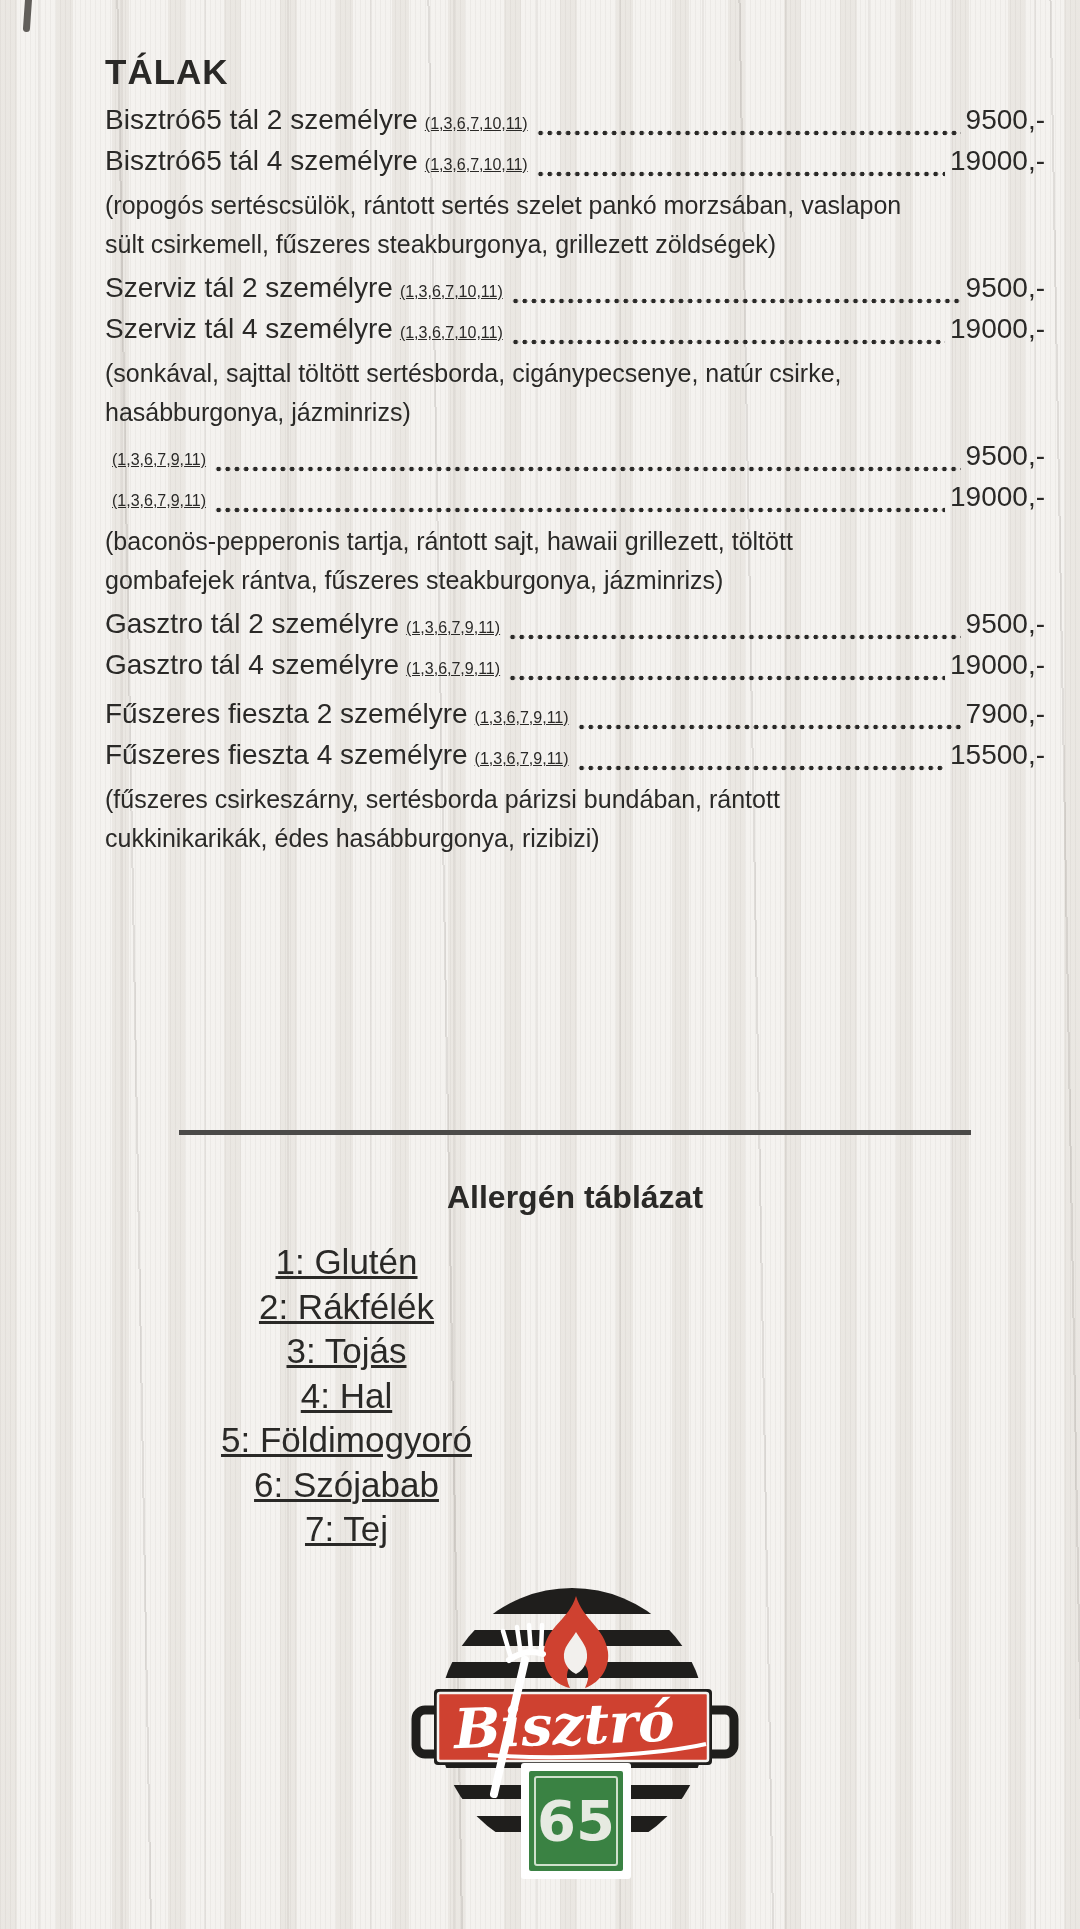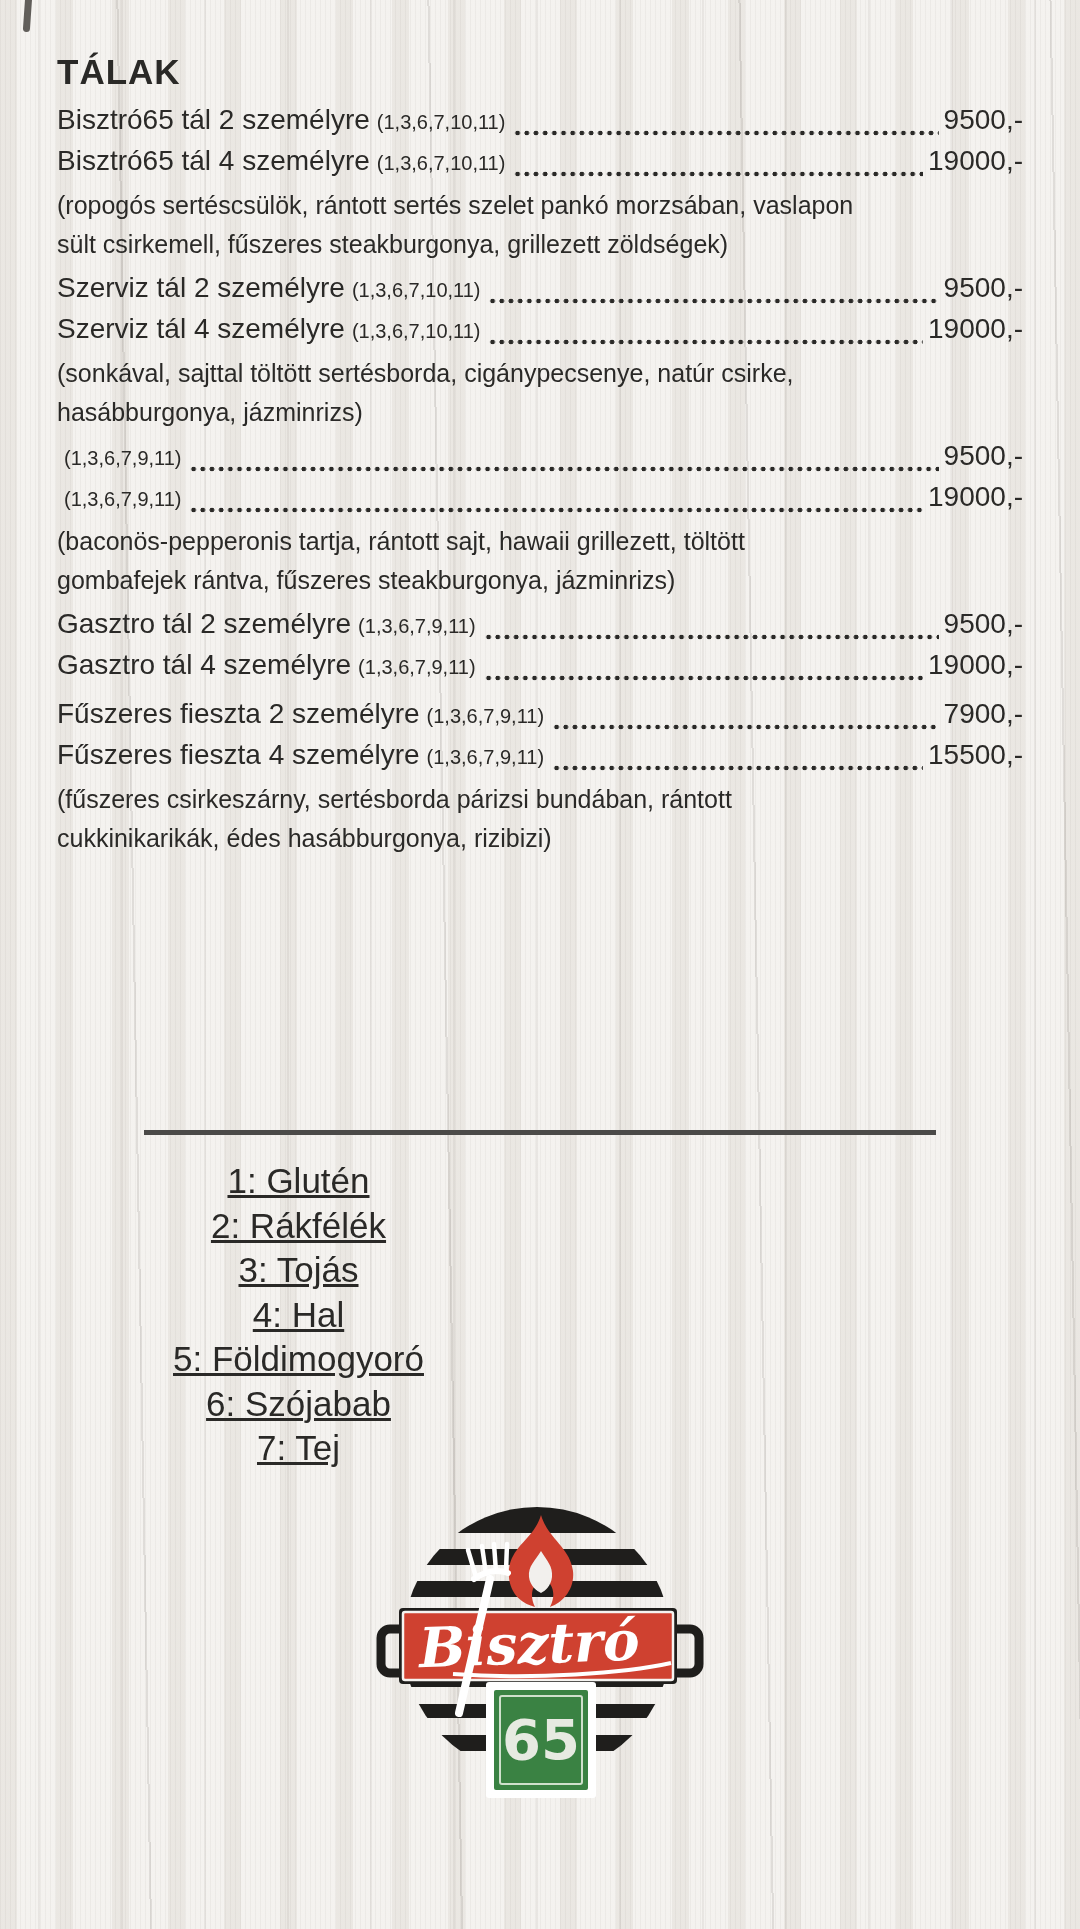--- a/index.html
+++ b/index.html
@@ -7,26 +7,26 @@
     width:1080px;height:1929px;overflow:hidden;position:relative;
     color:#2a2927;font-family:"Liberation Sans",sans-serif;
     background-color:#f2f0ed;
     background-image:
       repeating-linear-gradient(90deg, rgba(98,88,78,0.055) 0 1px, rgba(255,255,255,0) 1px 5px),
       repeating-linear-gradient(90deg, rgba(255,255,255,0) 0 38px, rgba(110,100,92,0.09) 38px 40px, rgba(255,255,255,0) 40px 83px),
       repeating-linear-gradient(89deg, rgba(255,255,255,0) 0 150px, rgba(80,72,66,0.13) 150px 152px, rgba(255,255,255,0) 152px 311px),
       repeating-linear-gradient(90deg, rgba(228,224,218,0.55) 0 17px, rgba(246,244,241,0.55) 17px 56px);
   }
   .knot{position:absolute;left:24px;top:-4px;width:7px;height:36px;background:#3d3a36;border-radius:4px;transform:rotate(4deg);opacity:.8;}
-  .content{padding:52px 57px 0 57px;}
+  .content{padding:52px 35px 0 57px;margin-left:48px;}
   .page-title{font-size:35px;font-weight:bold;letter-spacing:1px;margin:0 0 12px 0;}
   .menu-section{margin-bottom:8px;}
   .menu-item{display:flex;align-items:baseline;height:41px;}
   .item-name{font-size:28px;white-space:nowrap;}
-  .item-allergens{font-size:20px;margin-left:7px;white-space:nowrap;}
+  .item-allergens{font-size:16px;margin-left:7px;white-space:nowrap;text-decoration:underline;}
   .leader{flex:1;height:34px;align-self:flex-end;margin:0 5px 0 8px;
     background-image:radial-gradient(circle, #2a2927 2.1px, rgba(0,0,0,0) 2.6px);
     background-size:9.2px 8px;background-repeat:repeat-x;background-position:left bottom 8px;}
   .item-price{font-size:28px;white-space:nowrap;}
   .menu-desc{font-size:25px;line-height:39px;white-space:pre-line;}
   .divider{height:5px;width:792px;margin:272px auto 0 auto;background:#4b4a48;}
   .allergen-title{font-size:32px;font-weight:bold;text-align:center;margin:44px 0 0 0;}
   .allergen-cols{display:flex;margin-top:24px;}
   .allergen-col{width:483px;text-align:center;}
   .allergen-row{font-size:35px;line-height:44.5px;text-decoration:underline;}
@@ -135,20 +135,21 @@
     <span class="item-price">15500,-</span>
   </div>
 </div>
     <div class="menu-desc">(fűszeres csirkeszárny, sertésborda párizsi bundában, rántott
 cukkinikarikák, édes hasábburgonya, rizibizi)</div>
   </div>
 </div>
 
   <div class="divider"></div>
 
+  <h2 class="allergen-title">Allergén táblázat</h2>
 
   <div class="allergen-cols">
     <div class="allergen-col" id="allergen-left">
   <div class="allergen-row">1: Glutén</div>
 
   <div class="allergen-row">2: Rákfélék</div>
 
   <div class="allergen-row">3: Tojás</div>
 
   <div class="allergen-row">4: Hal</div>

